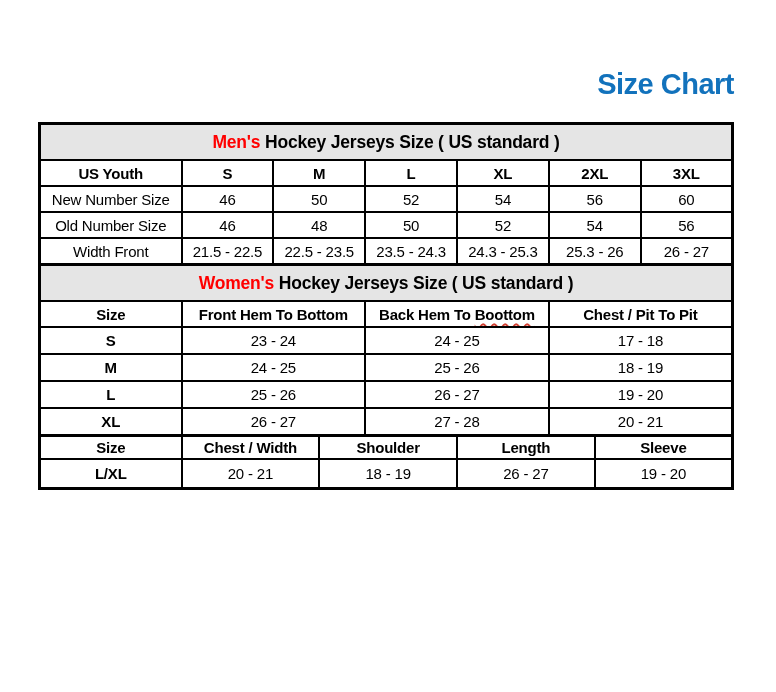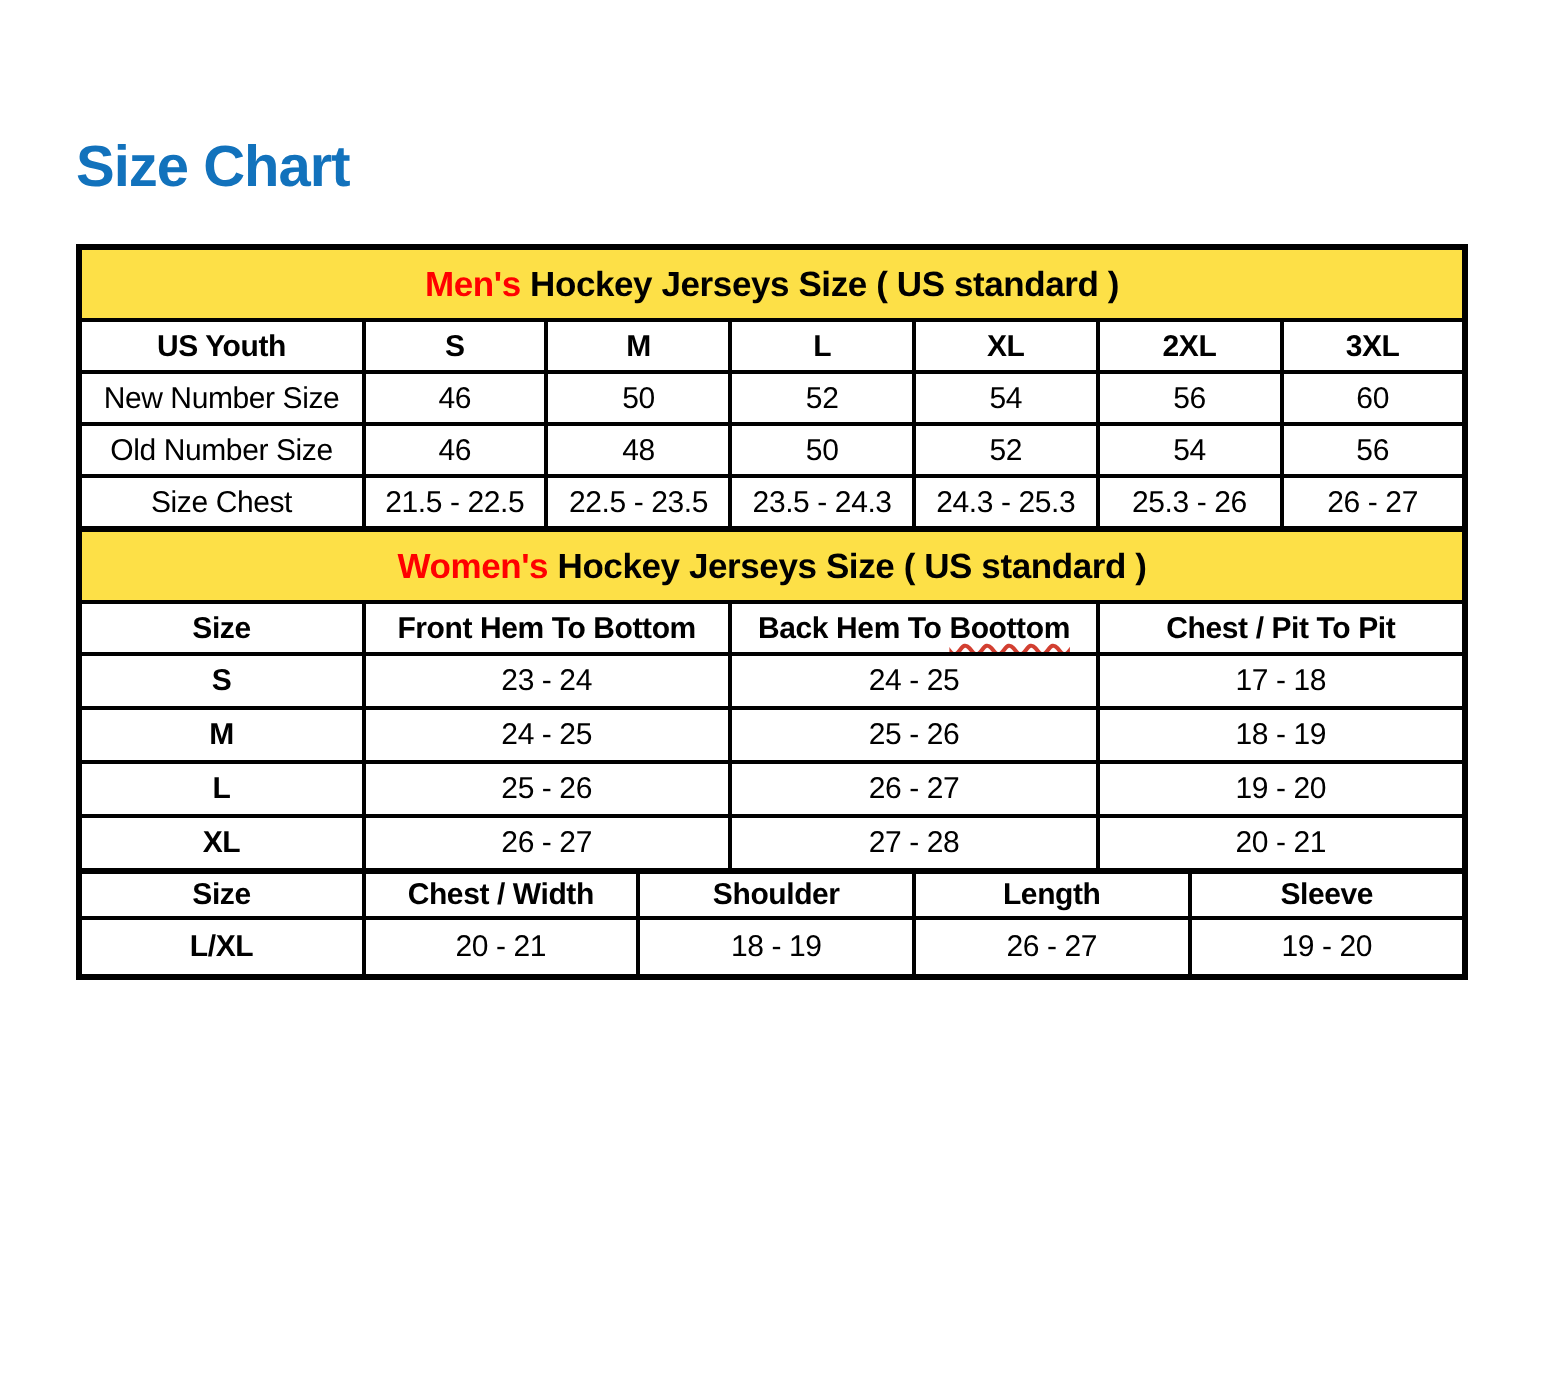--- a/index.html
+++ b/index.html
@@ -6,21 +6,21 @@
   .sheet{
     position:relative;
     width:776px;height:692px;
     background:#ffffff;
     font-family:"Liberation Sans", sans-serif;
     color:#000;
     overflow:hidden;
   }
   .page-title{
     position:absolute;top:68px;left:38px;width:696px;
-    text-align:left;
+    text-align:right;
     font-size:29px;font-weight:700;
     letter-spacing:-0.5px;
   }
   .tables{
     position:absolute;top:122px;left:38px;width:696px;
   }
   table.size-table{
     width:696px;
     border-collapse:collapse;
     table-layout:fixed;
@@ -32,21 +32,21 @@
     text-align:center;
     vertical-align:middle;
     padding:0 2px;
     font-size:15px;
     letter-spacing:-0.2px;
     white-space:nowrap;
     overflow:hidden;
   }
   
   .band-row td{
-    background:#fde047;
+    background:#e5e5e5;
     height:34px;
     font-size:17.5px;
     font-weight:700;
   }
   .accent{color:#FF0000;}
   
   .head-row th{font-weight:700;height:24px;}
   .youth .head-row th{height:21px;}
   
   .data-row td{font-weight:400;height:24px;}
@@ -106,21 +106,21 @@
       <tr class="data-row">
         <td class="row-label">Old Number Size</td>
         <td>46</td>
         <td>48</td>
         <td>50</td>
         <td>52</td>
         <td>54</td>
         <td>56</td>
       </tr>
       <tr class="data-row">
-        <td class="row-label">Size Chest</td>
+        <td class="row-label">Width Front</td>
         <td>21.5 - 22.5</td>
         <td>22.5 - 23.5</td>
         <td>23.5 - 24.3</td>
         <td>24.3 - 25.3</td>
         <td>25.3 - 26</td>
         <td>26 - 27</td>
       </tr>
     </tbody>
       </table>
 

